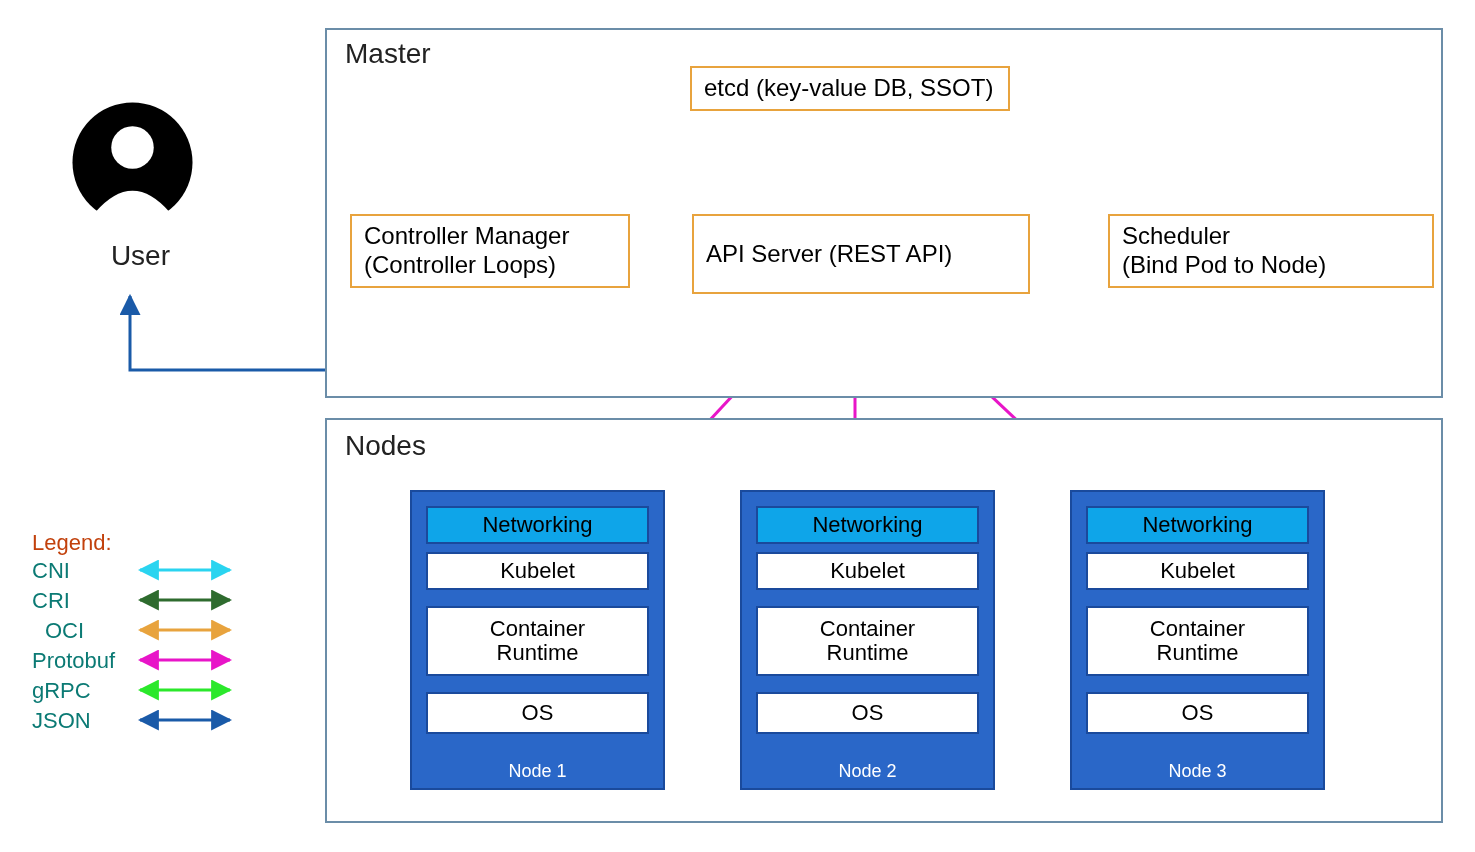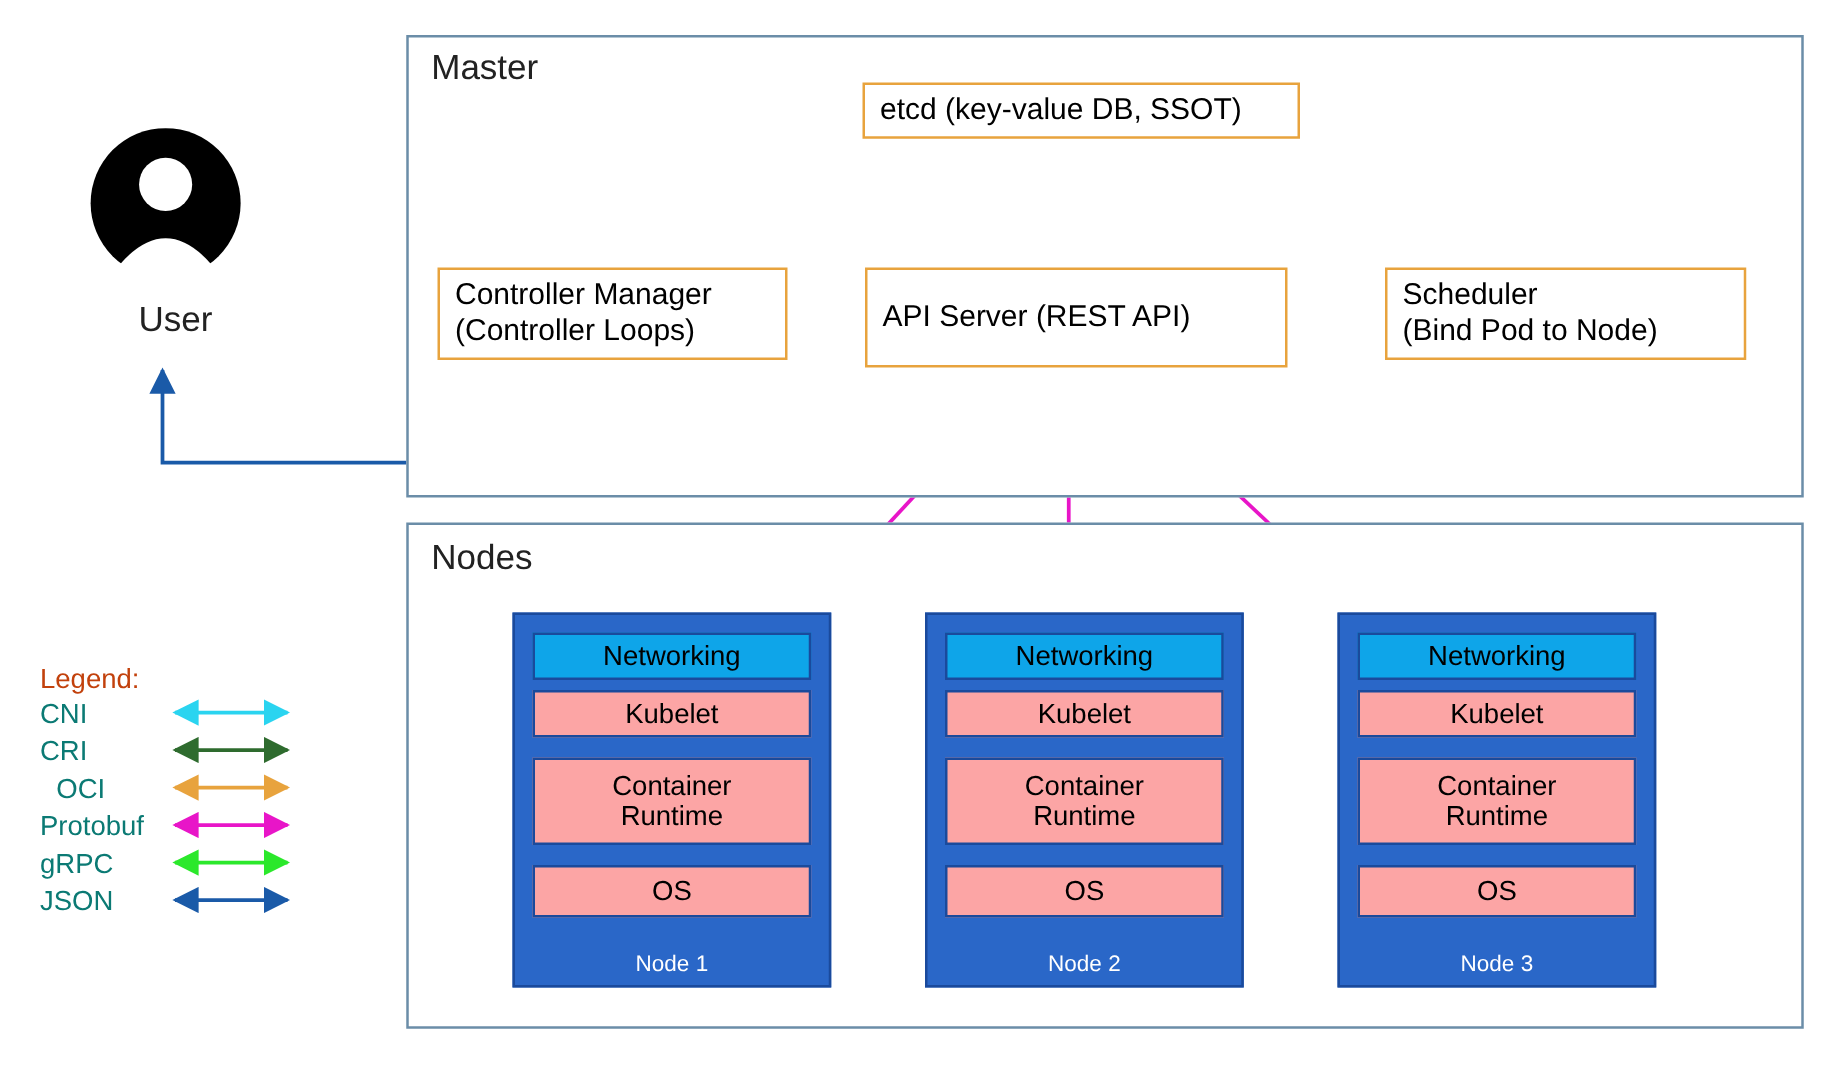--- a/index.html
+++ b/index.html
@@ -4,21 +4,21 @@
 <style>
   html,body{margin:0;padding:0;background:#fff;font-family:Arial,Helvetica,sans-serif}
   .canvas{position:relative;width:1475px;height:852px}
   svg{position:absolute;left:0;top:0}
   .box{position:absolute;border:2px solid #e8a33d;background:#fff;font-size:24px;padding:6px 12px;box-sizing:border-box;line-height:1.2}
   .panel{position:absolute;border:2px solid #6b8da8;background:#fff;box-sizing:border-box}
   .panel-label{position:absolute;font-size:28px;color:#222}
   .user-label{position:absolute;font-size:28px;color:#222;text-align:right}
   .node-card{position:absolute;background:#2a67c8;border:2px solid #1a4a9c;box-sizing:border-box}
   .node-title{position:absolute;bottom:6px;left:0;right:0;text-align:center;color:#fff;font-size:18px}
-  .stack-box{position:absolute;left:14px;right:14px;border:2px solid #1a4a9c;background:#fca5a5;text-align:center;font-size:22px;box-sizing:border-box;display:flex;align-items:center;justify-content:center;line-height:1.1}
+  .stack-box{position:absolute;left:14px;right:14px;border:2px solid #1a4a9c;background:#ffffff;text-align:center;font-size:22px;box-sizing:border-box;display:flex;align-items:center;justify-content:center;line-height:1.1}
   .stack-box.net{background:#0ea5e9}
   .legend-title{position:absolute;font-size:22px;color:#c2410c}
   .legend-link{position:absolute;font-size:22px;color:#0b7a74;}
 </style>
 </head>
 <body>
 <div class="canvas">
 
 <svg width="1475" height="852">
   <defs>
@@ -80,34 +80,34 @@
     <circle cx="50" cy="50" r="48" fill="#000"></circle>
     <circle cx="50" cy="38" r="17" fill="#fff"></circle>
     <path d="M20 90 Q50 55 80 90 L80 100 L20 100 Z" fill="#fff"></path>
   </svg>
 </div>
 <div class="user-label" style="left:100px;top:240px;width:70px">User</div>
 
 <div class="panel" style="left:325px;top:28px;width:1118px;height:370px"></div>
 <div class="panel-label" style="left:345px;top:38px">Master</div>
 
-<div class="box" style="left:690px;top:66px;width:350px">
+<div class="box" style="left:690px;top:66px;width:320px">
   <span>etcd (key-value DB, SSOT)</span>
 </div>
 
 <div class="box" style="left:350px;top:214px;width:280px">
   <span>Controller Manager</span><br>
   <span>(Controller Loops)</span>
 </div>
 
 <div class="box" style="left:692px;top:214px;width:338px;height:80px;display:flex;align-items:center">
   <span>API Server (REST API)</span>
 </div>
 
-<div class="box" style="left:1108px;top:214px;width:289px">
+<div class="box" style="left:1108px;top:214px;width:326px">
   <span>Scheduler</span><br>
   <span>(Bind Pod to Node)</span>
 </div>
 
 <div class="panel" style="left:325px;top:418px;width:1118px;height:405px"></div>
 <div class="panel-label" style="left:345px;top:430px">Nodes</div>
 
 <div class="node-card" style="left:410px;top:490px;width:255px;height:300px">
   <div class="stack-box net" style="top:14px;height:38px">
         <span>Networking</span>

